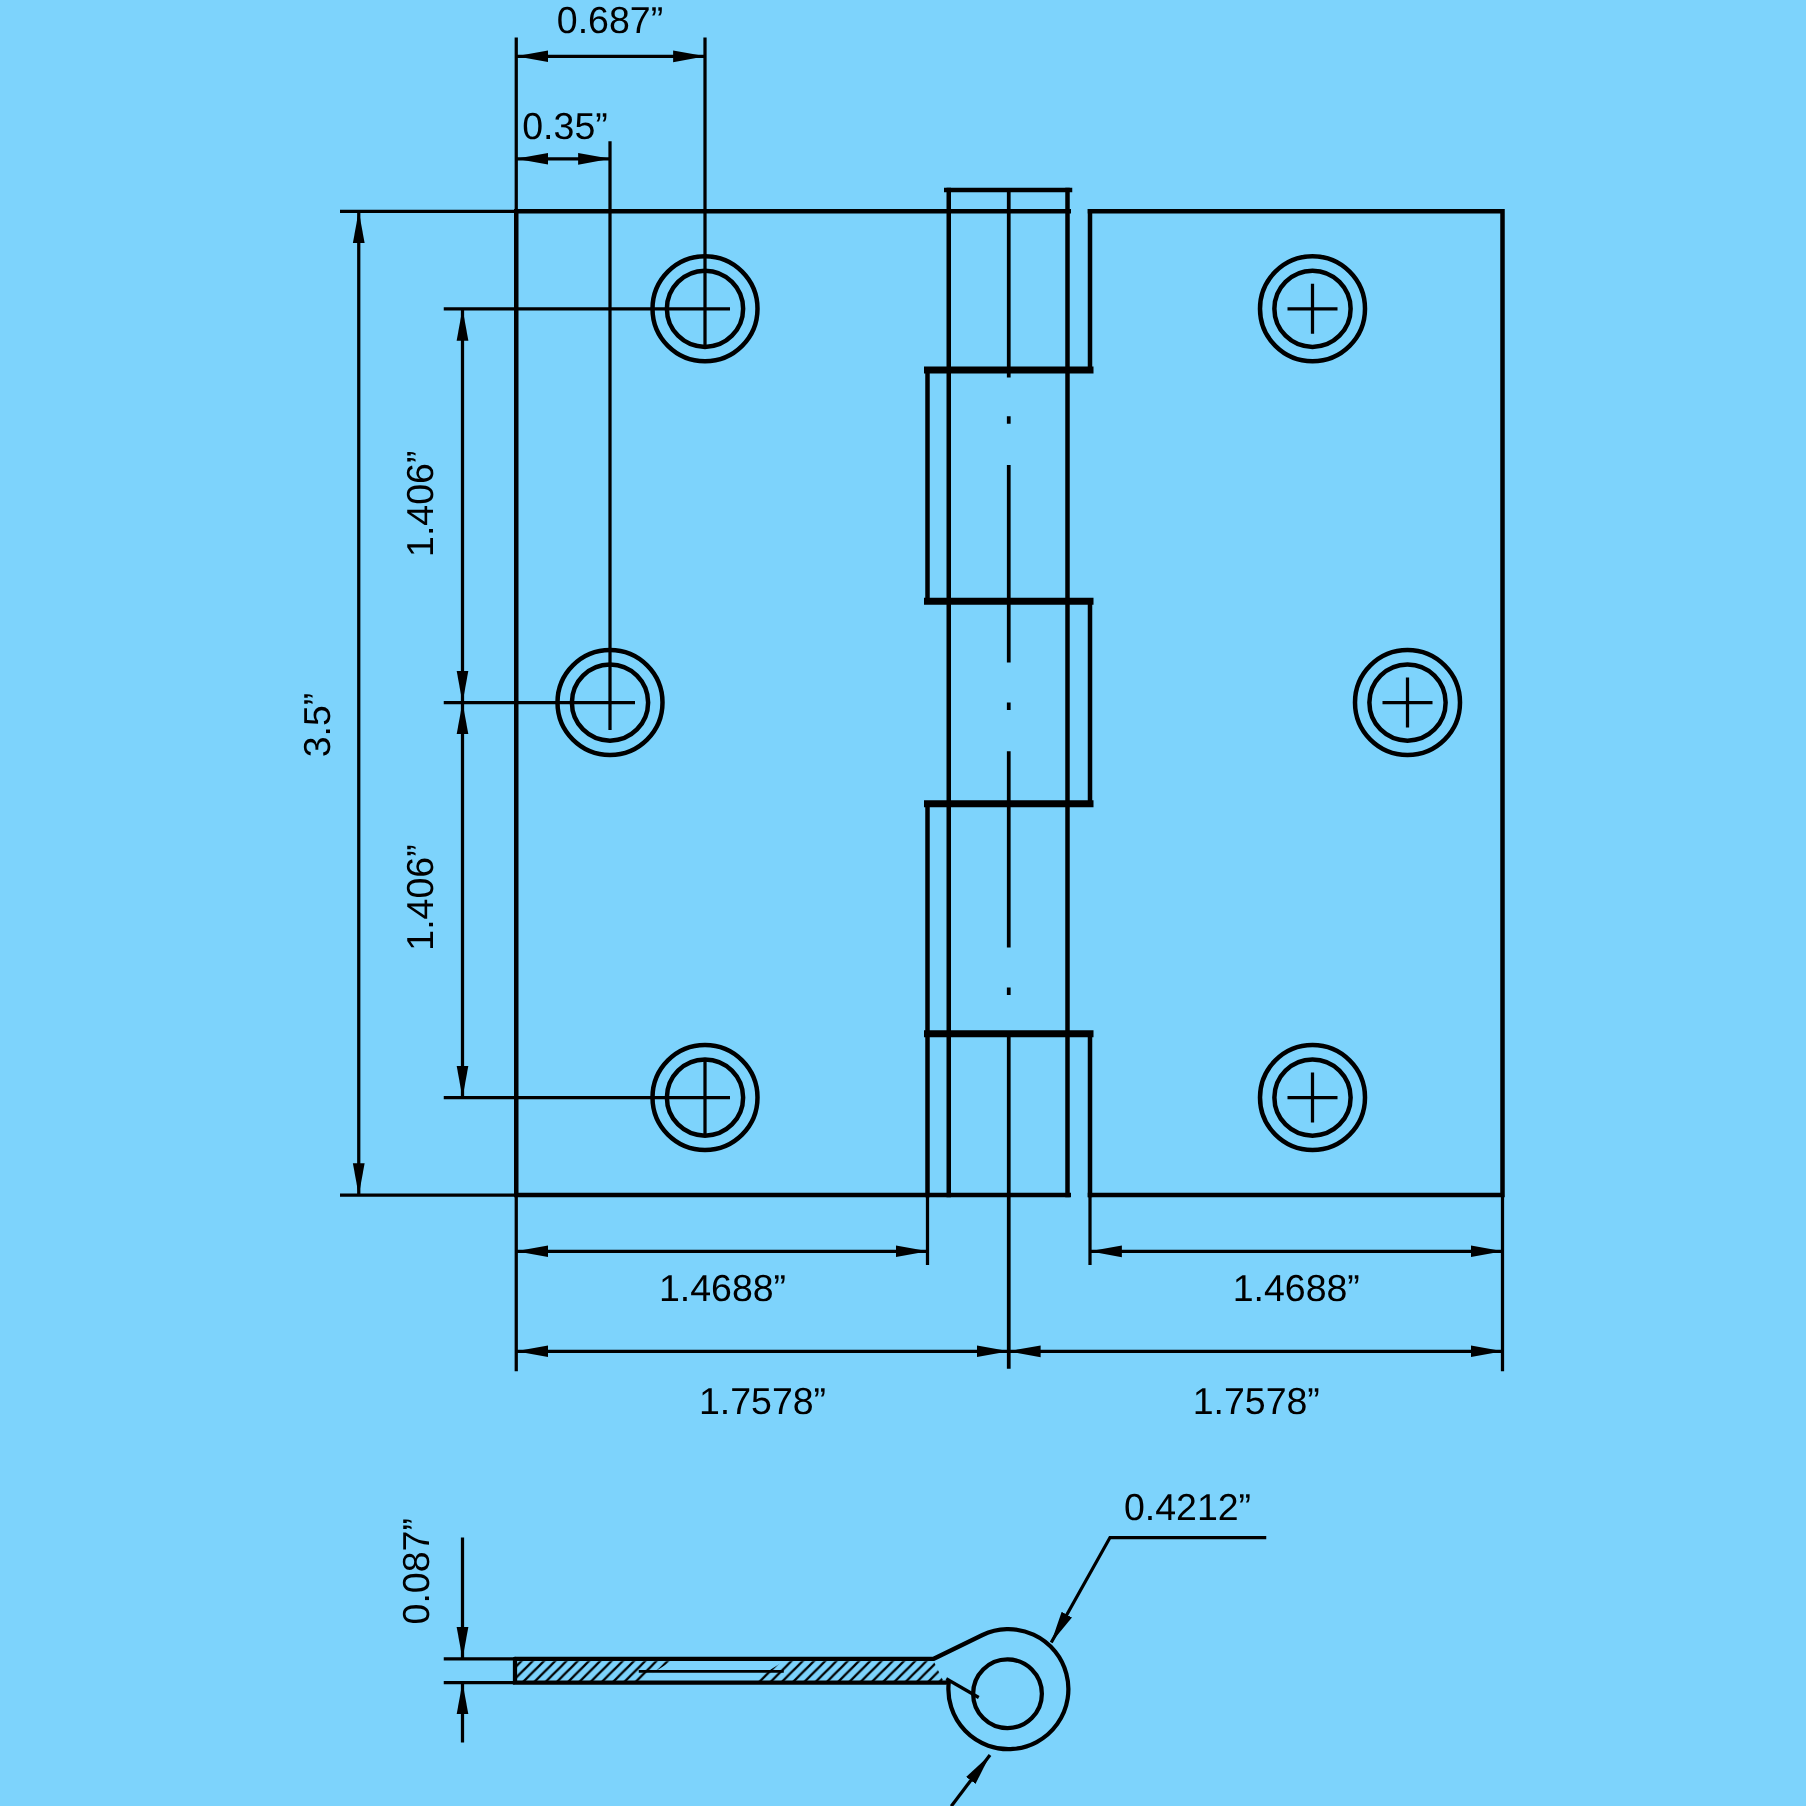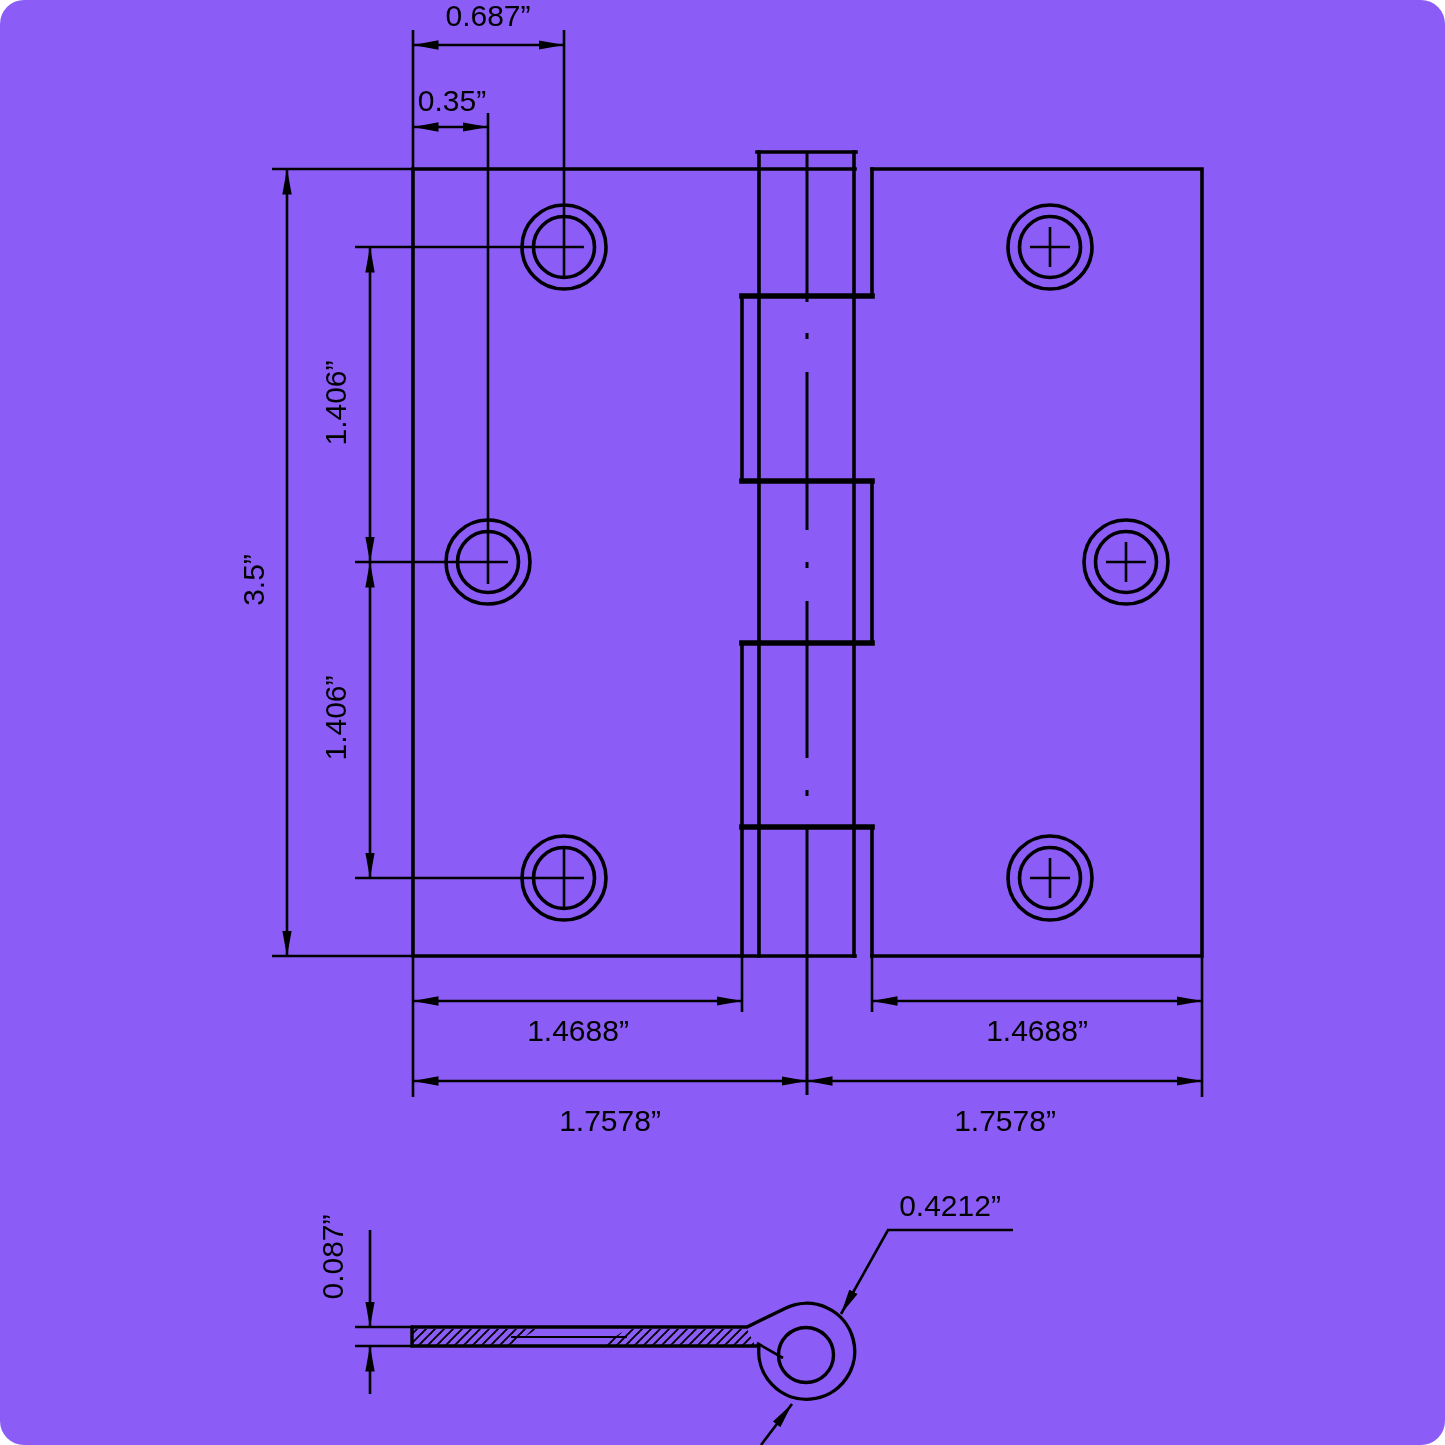--- a/index.html
+++ b/index.html
@@ -1,16 +1,16 @@
 <!DOCTYPE html>
 <html><head>
 <meta charset="utf-8">
 <style>
   html,body{margin:0;padding:0;background:#fff;}
-  .stage{width:1445px;height:1445px;position:relative;background:#8b5cf6;overflow:hidden;border-radius:24px;}
+  .stage{width:1445px;height:1445px;position:relative;background:#7dd3fc;overflow:hidden;}
   svg{display:block;}
   .outline{stroke:#000;stroke-width:3.6;fill:none;stroke-linecap:square;}
   .outline2{stroke:#000;stroke-width:3.4;fill:none;stroke-linecap:round;}
   .thickline{stroke:#000;stroke-width:5.6;fill:none;stroke-linecap:square;}
   .dim{stroke:#000;stroke-width:2.6;fill:none;stroke-linecap:butt;}
   .midline{stroke:#000;stroke-width:2.2;fill:none;}
   .centerline{stroke:#000;stroke-width:3;fill:none;stroke-linecap:butt;}
   .hole{stroke:#000;stroke-width:3.6;fill:none;}
   .dimtext{font-family:"Liberation Sans",sans-serif;font-size:30px;fill:#000;}
   .hatchfill{fill:url(#hatch);stroke:none;}

